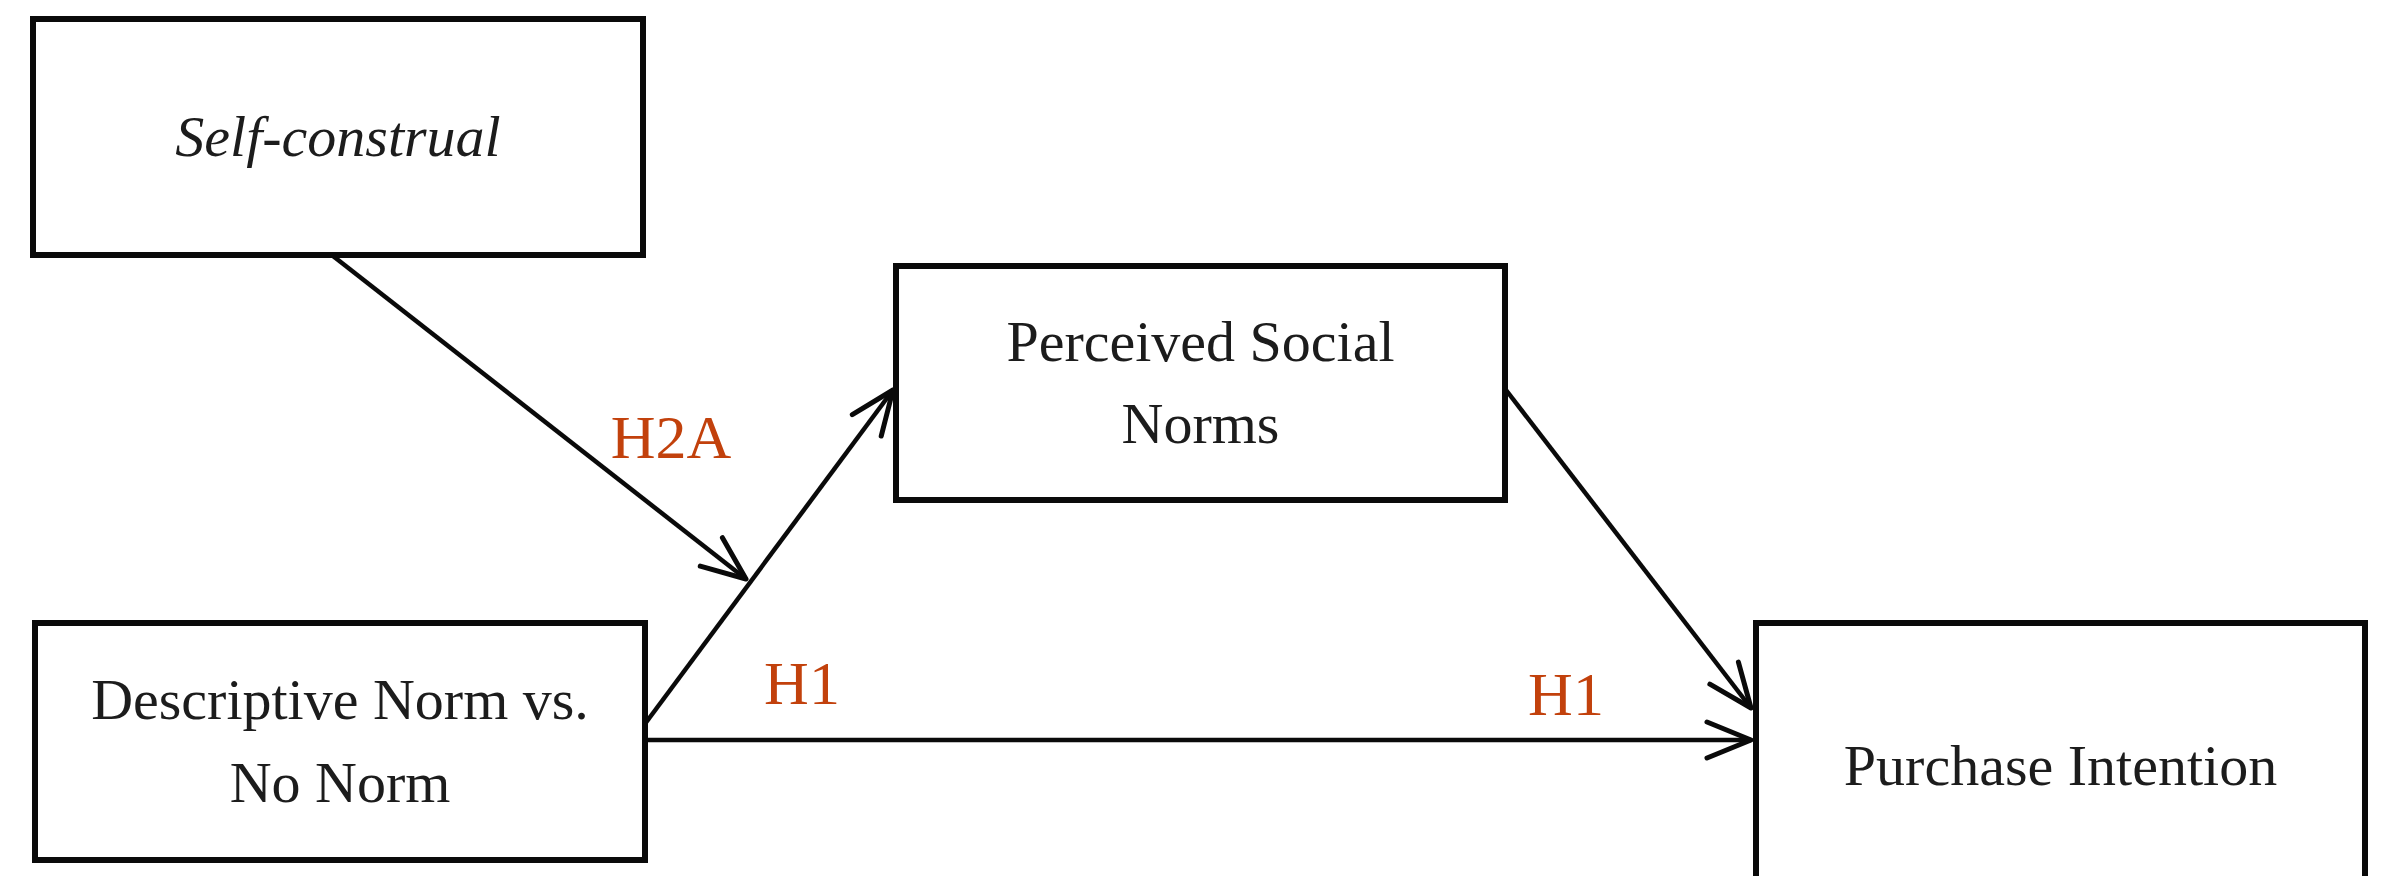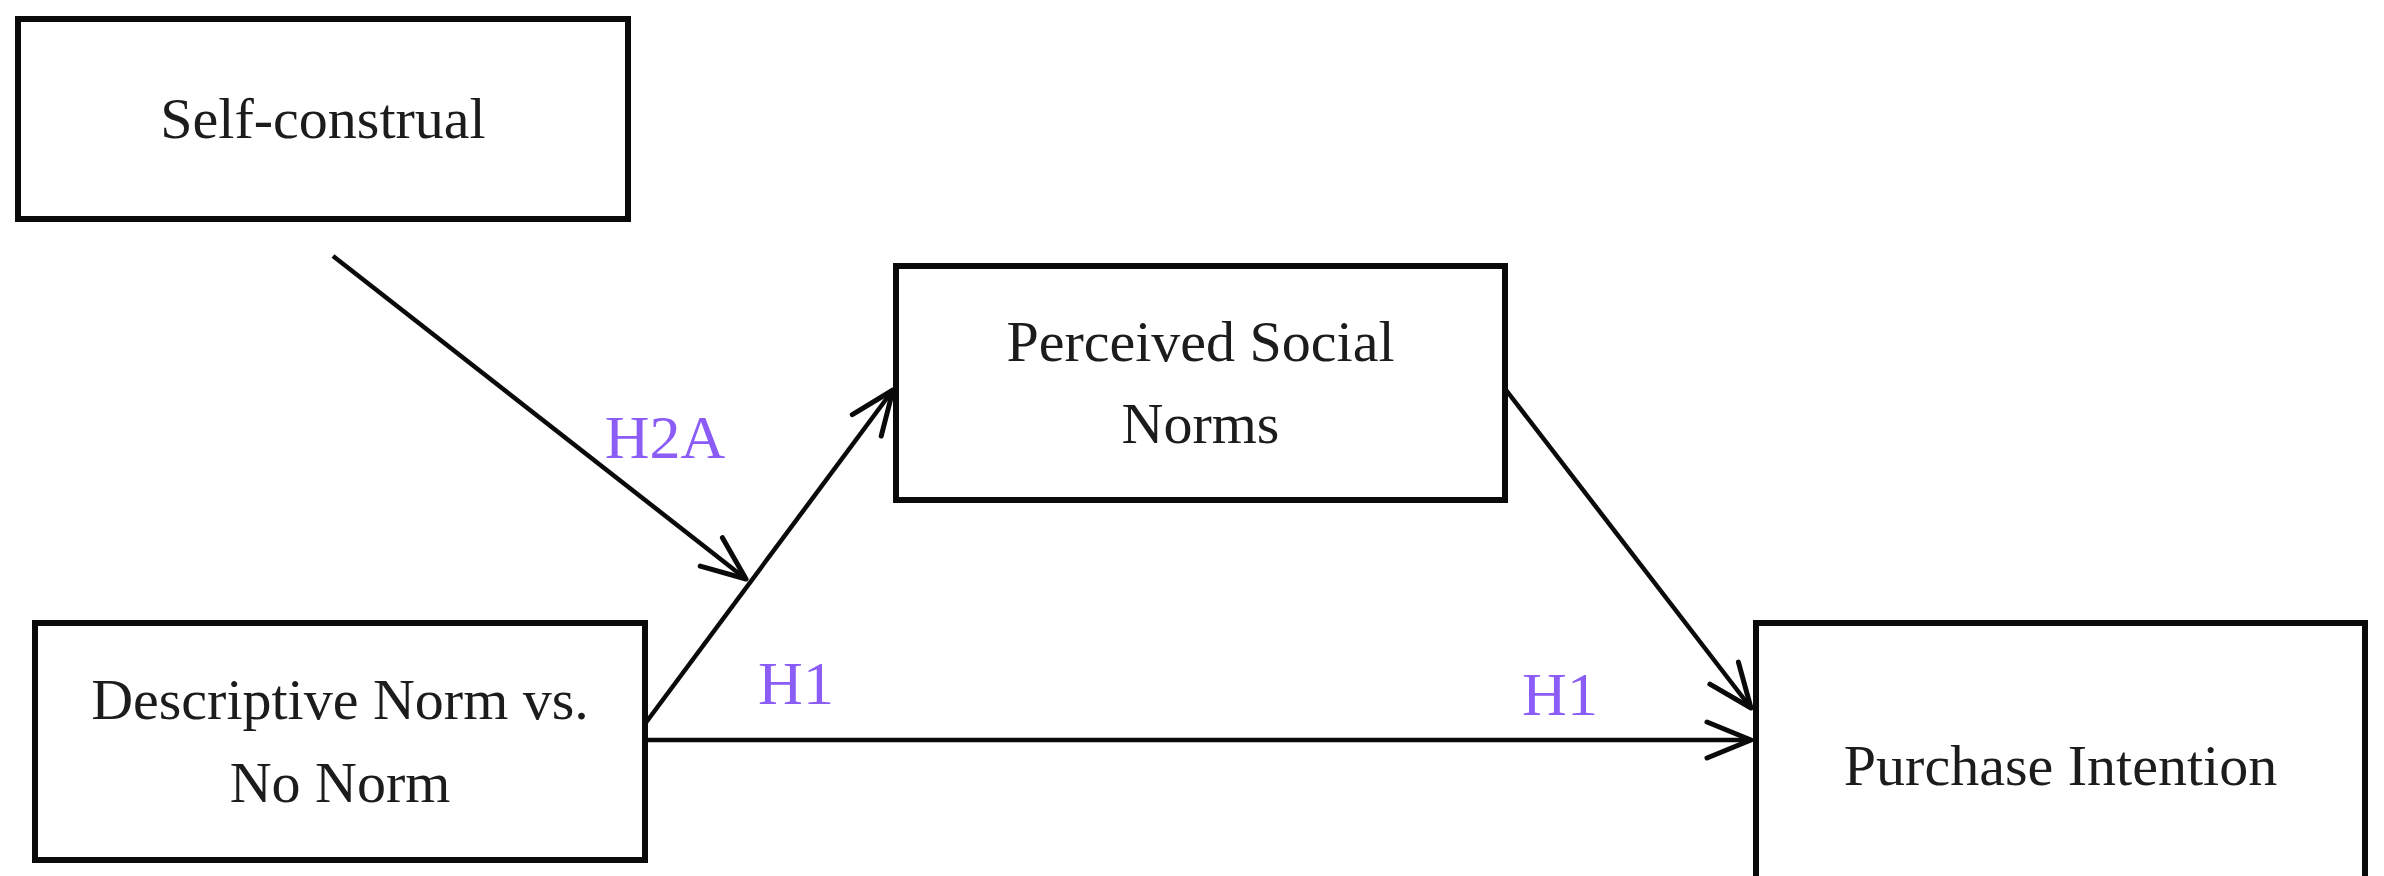--- a/index.html
+++ b/index.html
@@ -29,31 +29,32 @@
     display: flex;
     align-items: center;
     justify-content: center;
     text-align: center;
     font-size: 58px;
     line-height: 1.42;
     color: #1c1c1c;
     white-space: pre-line;
     z-index: 2;
   }
-  .node-self-construal     { left: 15px;   top: 16px;  width: 616px; height: 206px; }
+  .node-self-construal     { left: 30px;   top: 16px;  width: 616px; height: 242px; font-style: italic; }
   .node-descriptive-norm   { left: 32px;   top: 620px; width: 616px; height: 243px; }
   .node-perceived-norms    { left: 893px;  top: 263px; width: 615px; height: 240px; }
   .node-purchase-intention { left: 1753px; top: 620px; width: 615px; height: 292px; }
   .edge-label {
     position: absolute;
     transform: translate(-50%, -50%);
     font-size: 62px;
-    color: #8b5cf6;
+    color: #c2410c;
     z-index: 3;
     white-space: nowrap;
+    margin-left: 6px;
   }
   .label-h2a      { left: 665px;  top: 437px; }
   .label-h1-left  { left: 796px;  top: 683px; }
   .label-h1-right { left: 1560px; top: 694px; }
 </style>
 </head>
 <body>
 
 <div class="canvas">
 

